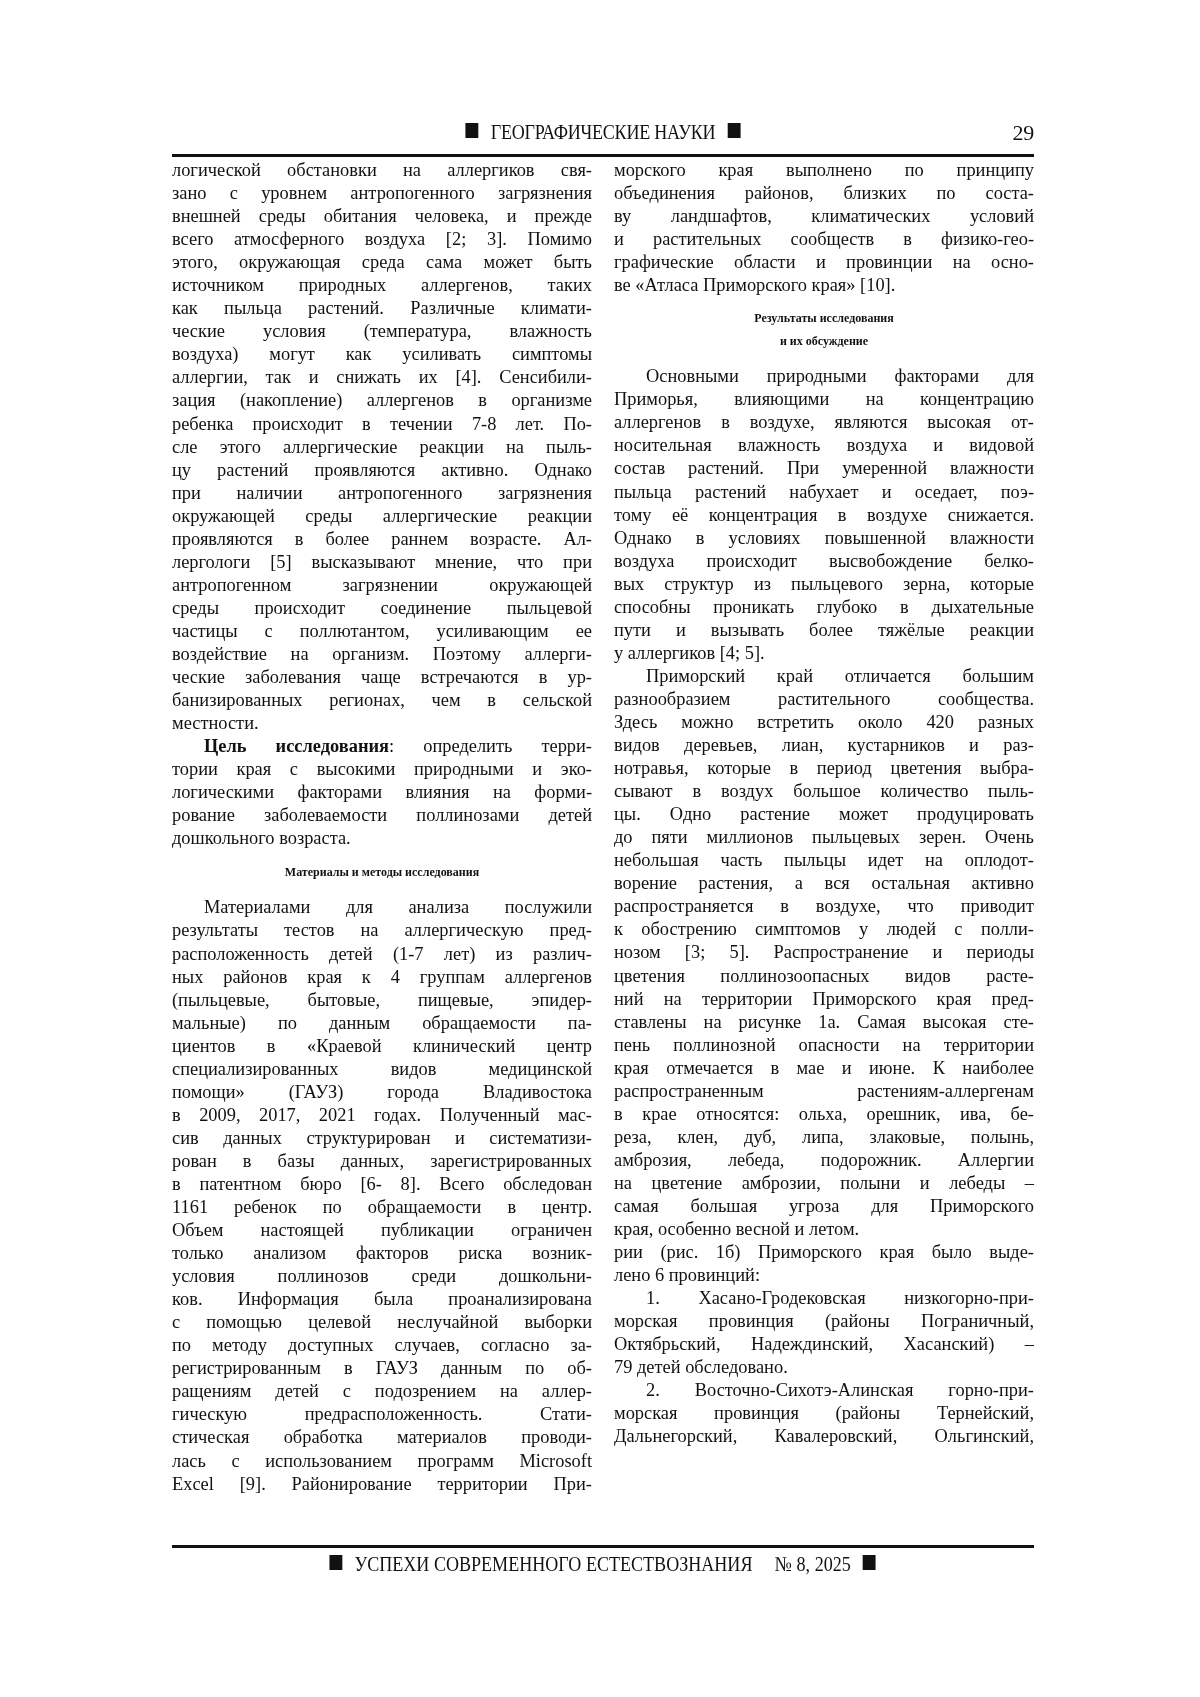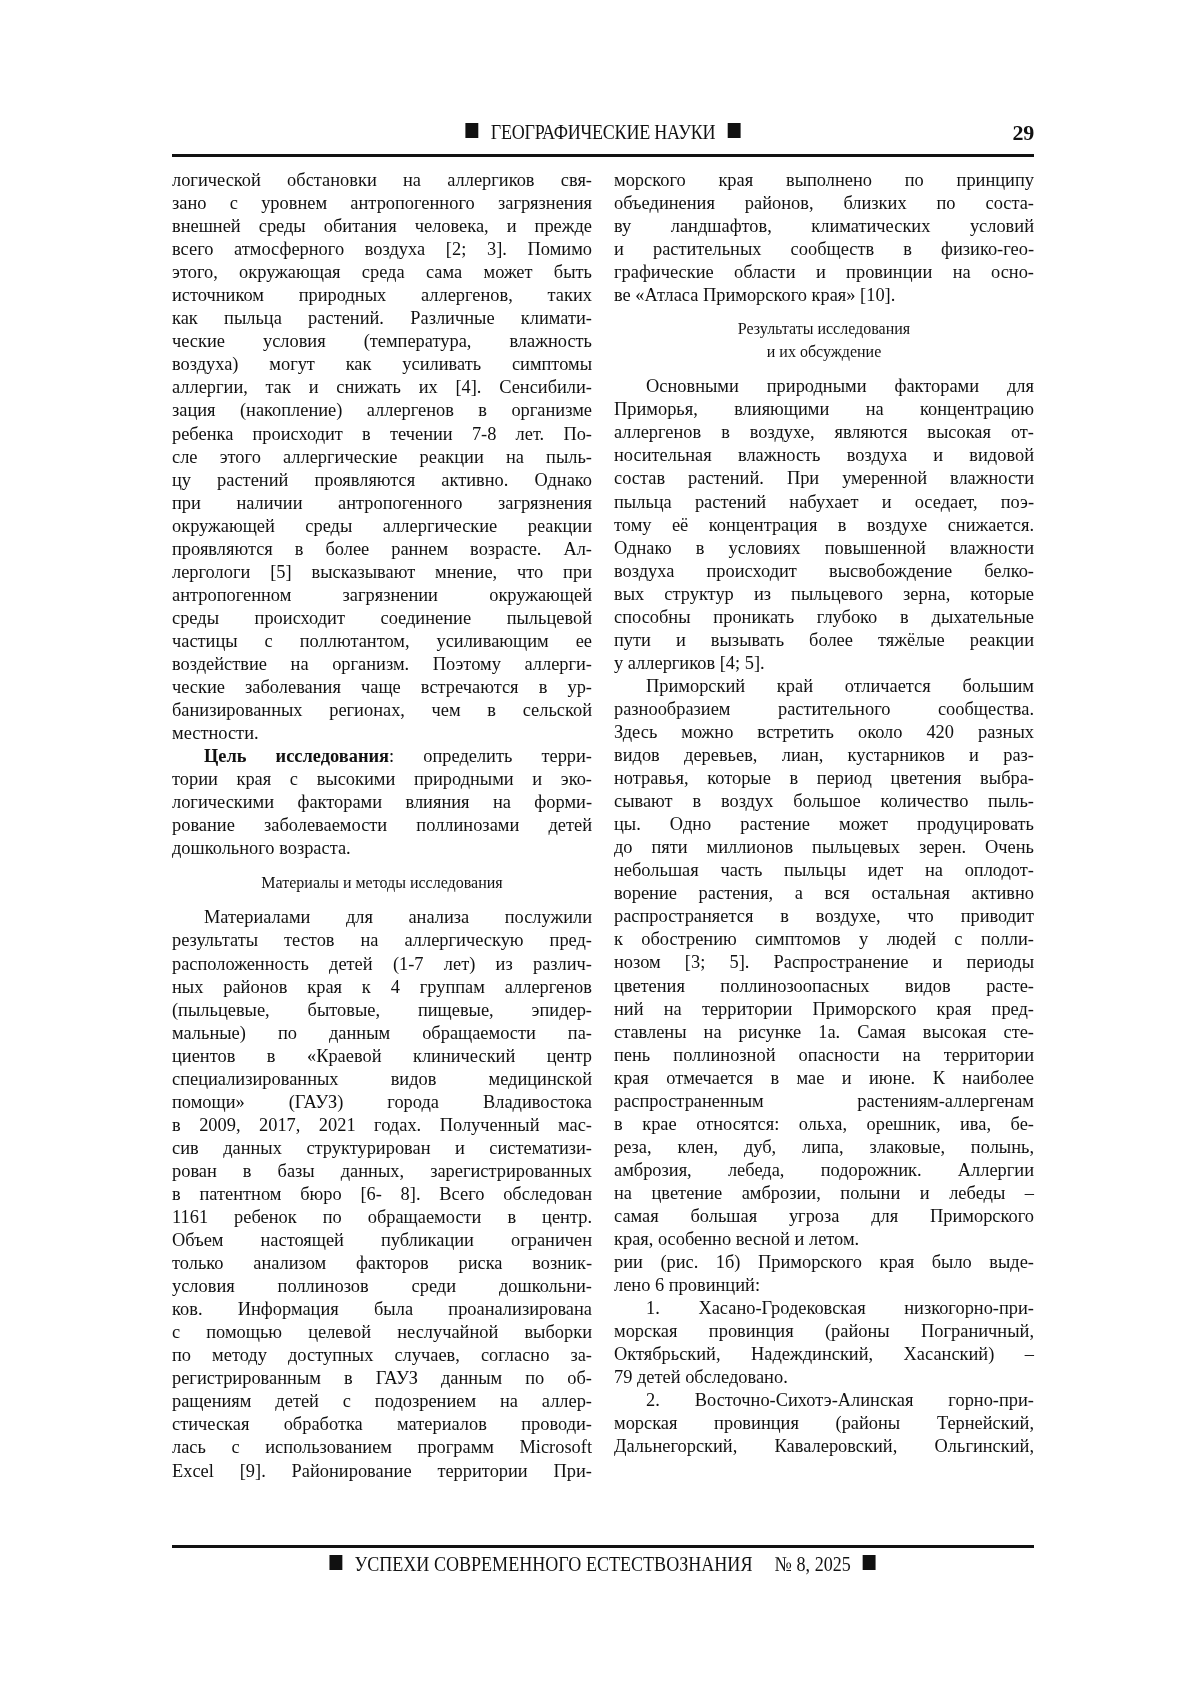--- a/index.html
+++ b/index.html
@@ -10,38 +10,38 @@
   }
   .running-head {
     position: absolute; left: 172px; top: 120px; width: 862px; height: 28px;
     font-size: 21px; letter-spacing: -0.3px;
   }
   .running-head .center {
     position: absolute; left: 0; right: 0; top: 0; text-align: center;
     transform: scaleX(0.86); transform-origin: center;
   }
   .sq { display: inline-block; width: 15px; height: 15px; background: #111; vertical-align: 1px; margin: 0 14px; }
-  .running-head .pageno { position: absolute; right: 0; top: 0; font-size: 22px; font-weight: bold; }
+  .running-head .pageno { position: absolute; right: 0; top: 0; font-size: 22px; }
   .rule { position: absolute; left: 172px; width: 862px; height: 3px; background: #111; }
   .rule.top { top: 154px; }
   .rule.bottom { top: 1545px; }
 
   .col {
-    position: absolute; top: 169px; width: 420px;
+    position: absolute; top: 159px; width: 420px;
     font-size: 18.4px; line-height: 23.05px; text-align: justify;
     hyphens: manual;
   }
   .col.left { left: 172px; }
   .col.right { left: 614px; }
   .col p { margin: 0; }
   .col .line { display: block; text-align: justify; text-align-last: justify; white-space: nowrap; }
   .col .line.last { text-align-last: left; }
   .col .ind { padding-left: 32px; }
   .heading {
-    font-weight: normal; text-align: center; font-size: 16px; line-height: 23px;
+    font-weight: bold; text-align: center; font-size: 12px; line-height: 23px;
   }
   .heading.h1 { margin: 11px 0 12px 0; }
   .heading.h2 { margin: 10px 0 12px 0; }
   b.inline { font-weight: bold; }
 
   .footer {
     position: absolute; left: 172px; top: 1552px; width: 862px; height: 30px;
     font-size: 21px; text-align: center;
   }
   .footer .inner { display: inline-block; transform: scaleX(0.86); transform-origin: center; white-space: nowrap; }
@@ -112,20 +112,21 @@
         <span class="line">в патентном бюро [6- 8]. Всего обследован</span>
         <span class="line">1161 ребенок по обращаемости в центр.</span>
         <span class="line">Объем настоящей публикации ограничен</span>
         <span class="line">только анализом факторов риска возник-</span>
         <span class="line">условия поллинозов среди дошкольни-</span>
         <span class="line">ков. Информация была проанализирована</span>
         <span class="line">с помощью целевой неслучайной выборки</span>
         <span class="line">по методу доступных случаев, согласно за-</span>
         <span class="line">регистрированным в ГАУЗ данным по об-</span>
         <span class="line">ращениям детей с подозрением на аллер-</span>
+        <span class="line">гическую предрасположенность. Стати-</span>
         <span class="line">стическая обработка материалов проводи-</span>
         <span class="line">лась с использованием программ Microsoft</span>
         <span class="line">Excel [9]. Районирование территории При-</span>
       </p>
   </div>
 
   <div class="col right">
     <p id="right-intro">
         <span class="line">морского края выполнено по принципу</span>
         <span class="line">объединения районов, близких по соста-</span>

